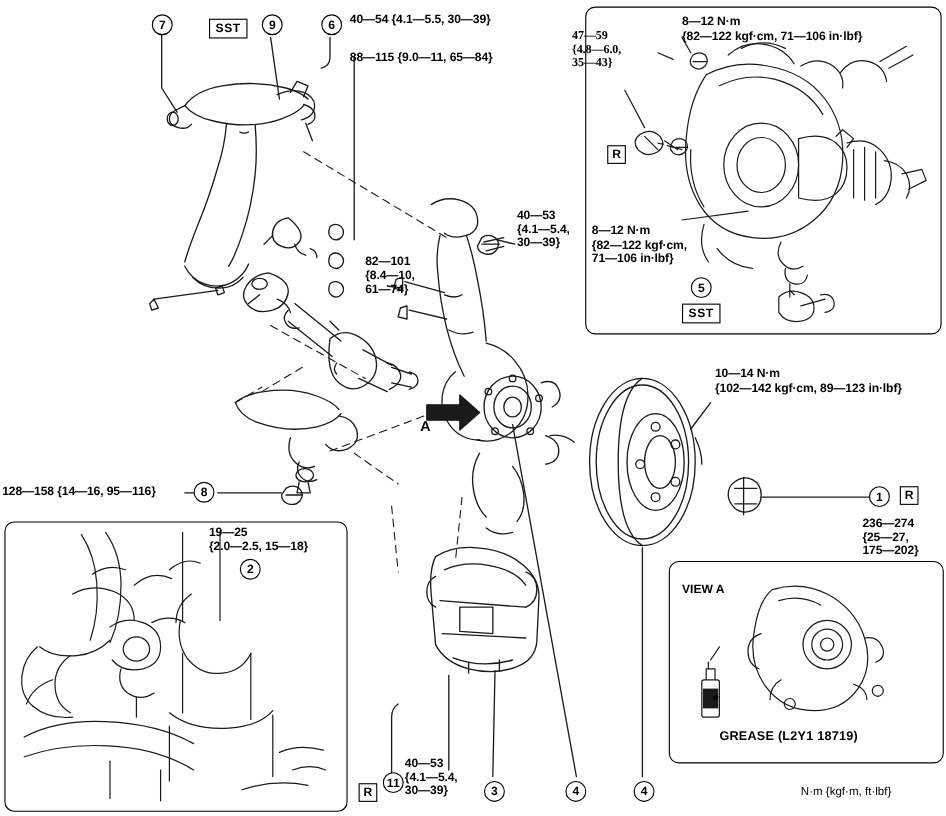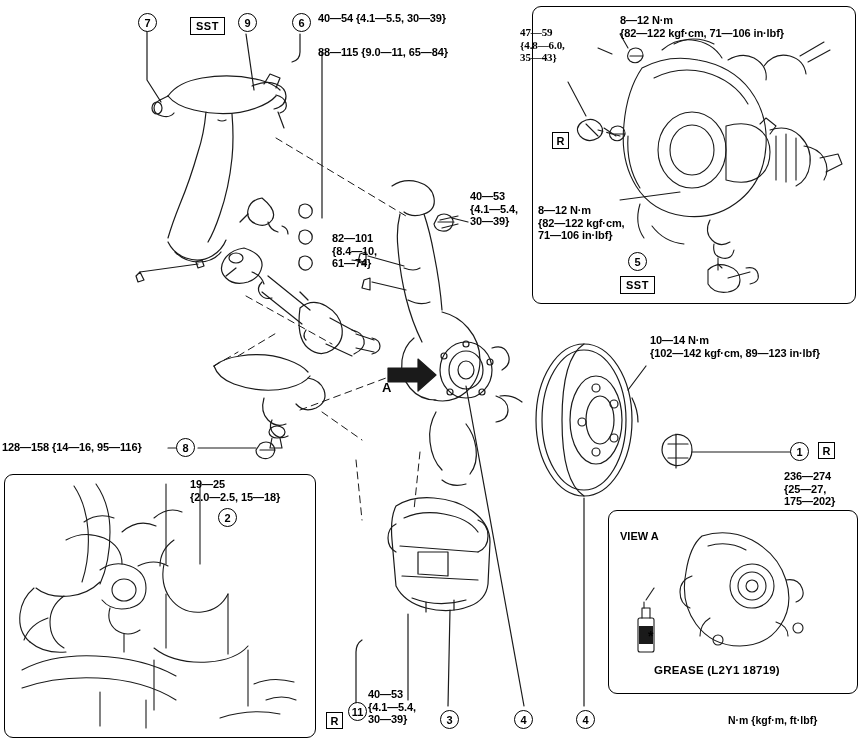--- a/index.html
+++ b/index.html
@@ -8,21 +8,21 @@
   .abs{position:absolute;}
   .txt{font-size:11px;line-height:12.5px;font-weight:bold;white-space:pre;letter-spacing:-0.1px;}
   .callout{width:17px;height:17px;border:1.4px solid #000;border-radius:50%;background:#fff;
            font-size:11px;font-weight:bold;display:flex;align-items:center;justify-content:center;}
   .sq{border:1.5px solid #000;background:#fff;font-size:11px;font-weight:bold;
       display:flex;align-items:center;justify-content:center;}
   .sq.r{width:15px;height:15px;}
   .sq.sst{padding:1px 5px;height:14px;letter-spacing:0.5px;}
   .panel{border:1.6px solid #000;border-radius:9px;background:#fff;}
   svg{display:block;}
-  .lbl-unit{font-size:10.5px;font-weight:bold;}
+  .lbl-unit{font-size:10.5px;font-weight:normal;}
   .viewa-title{font-size:11px;font-weight:bold;}
   .grease{font-size:11.5px;font-weight:bold;letter-spacing:0.2px;}
 </style>
 </head>
 <body>
 
 <div class="root">
 
   <svg class="abs" style="left:0;top:0;" width="860" height="742" viewBox="0 0 860 742">
     <g fill="none" stroke="#1a1a1a" stroke-width="1.2" stroke-linecap="round" stroke-linejoin="round">

